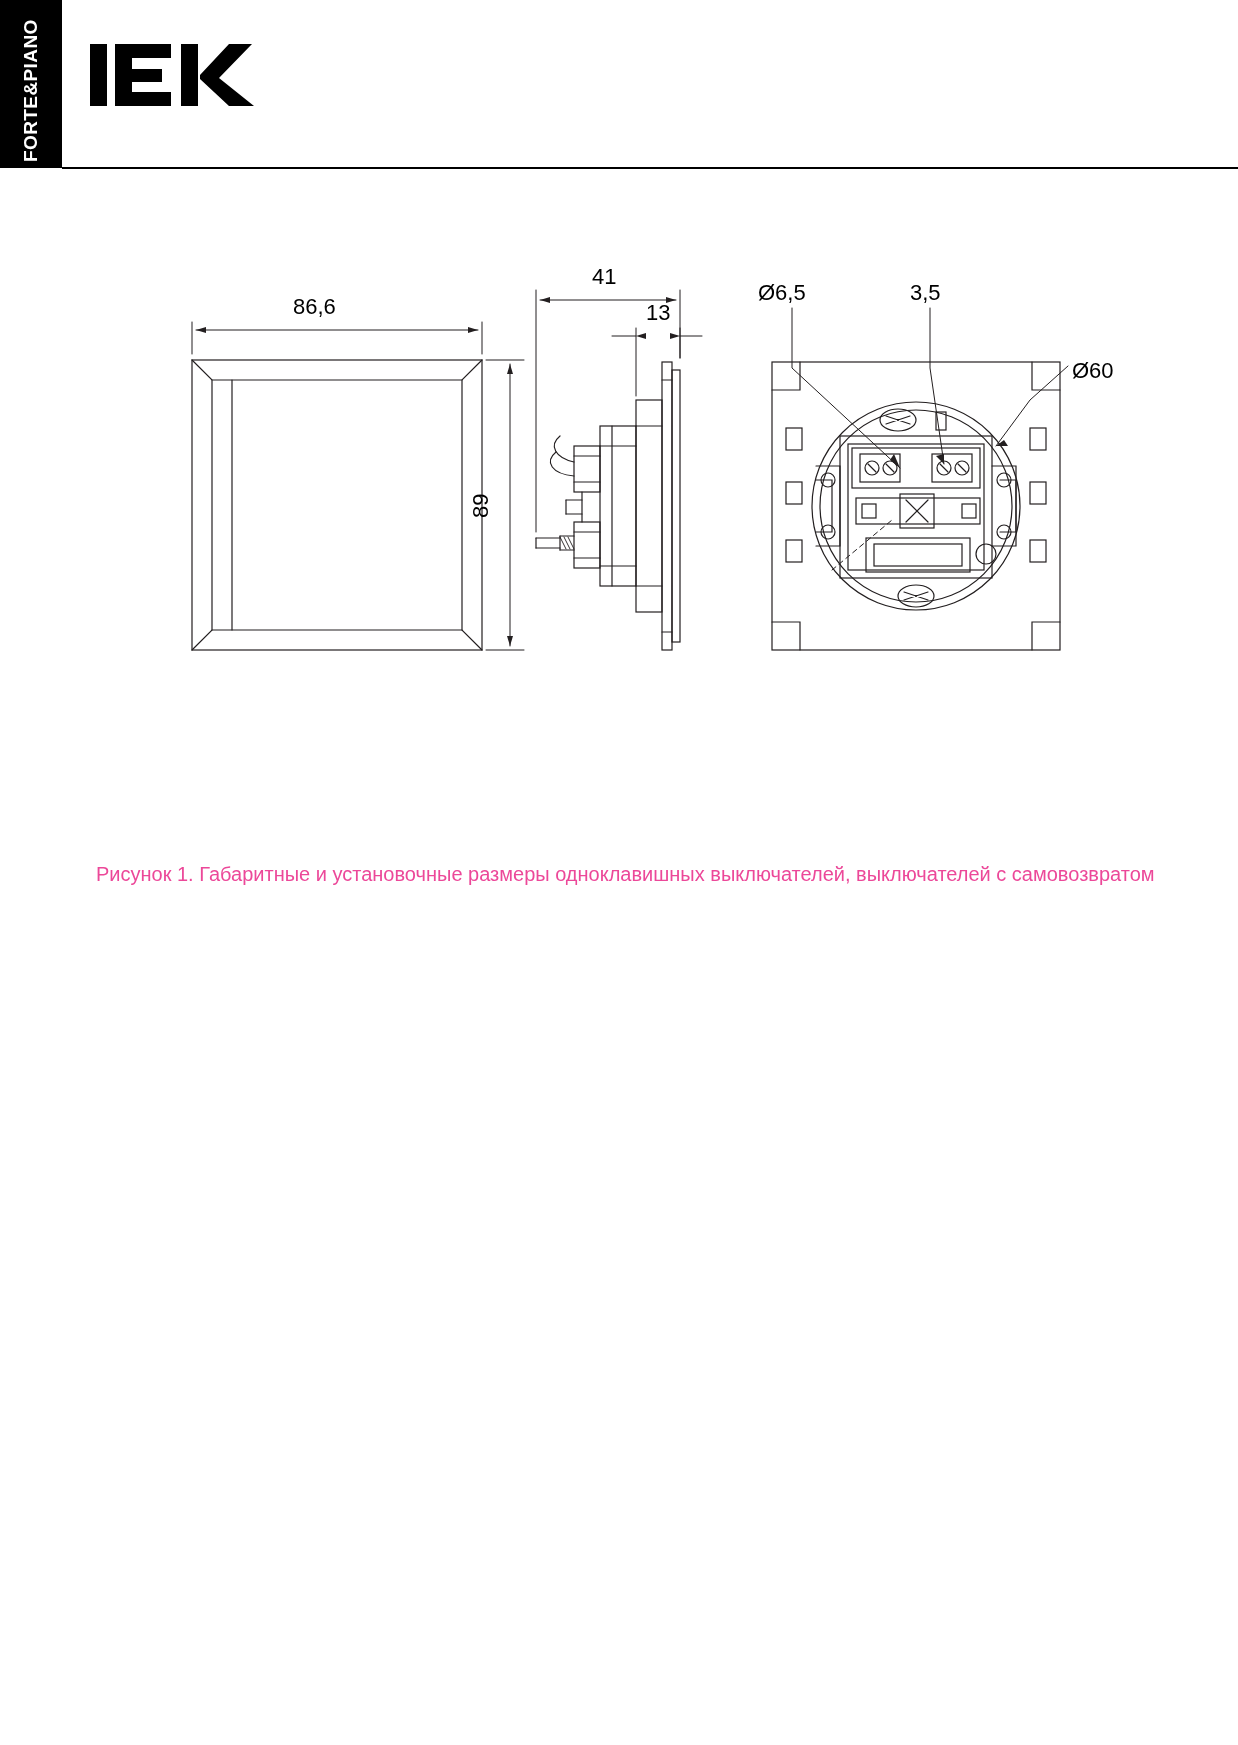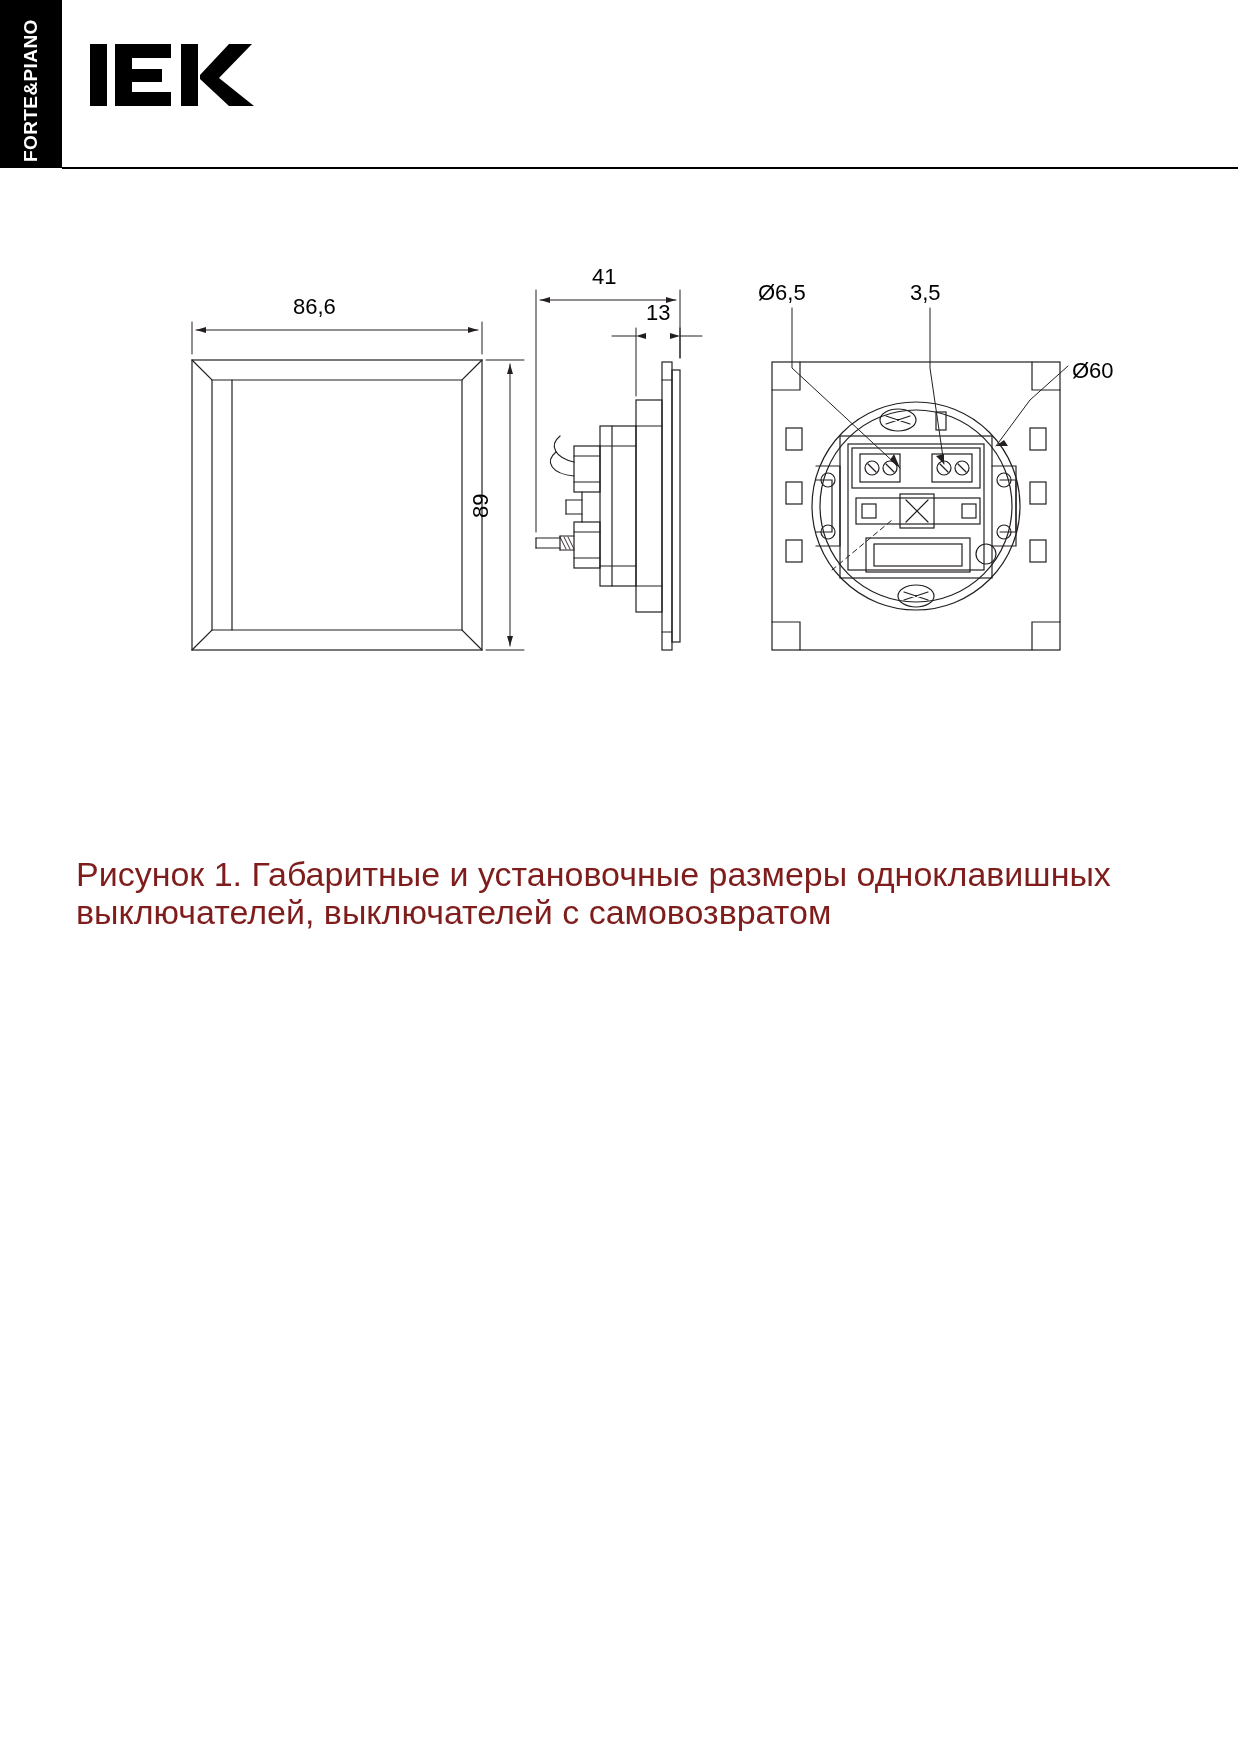--- a/index.html
+++ b/index.html
@@ -75,26 +75,26 @@
     left: 0;
     top: 250px;
     width: 1238px;
     height: 430px;
   }
   .figure svg { display: block; }
 
   
   .caption {
     position: absolute;
-    left: 76px;
+    left: 96px;
     top: 855px;
     width: 1060px;
-    font-size: 34px;
+    font-size: 20px;
     line-height: 38px;
-    color: #7f1d1d;
+    color: #ec4899;
   }
 </style>
 </head>
 <body>
 
 <div class="header">
 
   <div class="brand-tab">
     <div class="brand-tab-text">FORTE&amp;PIANO</div>
   </div>

